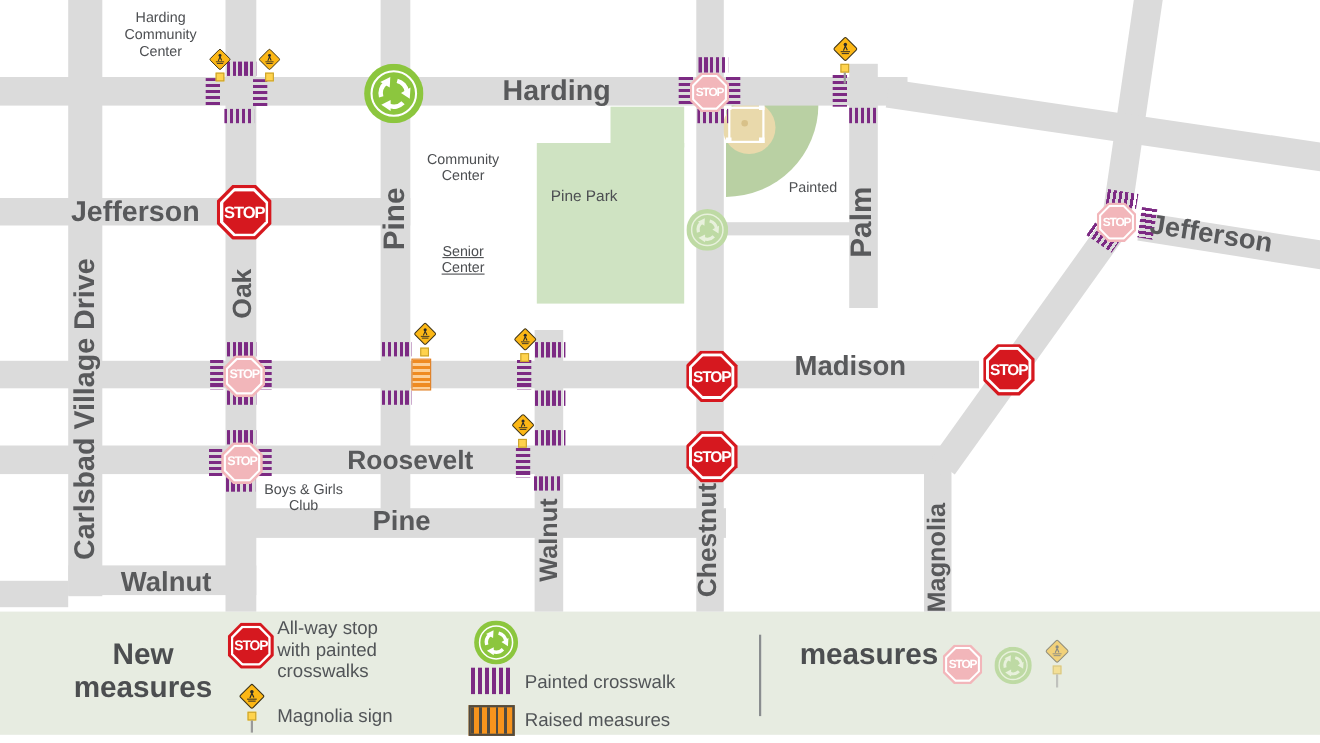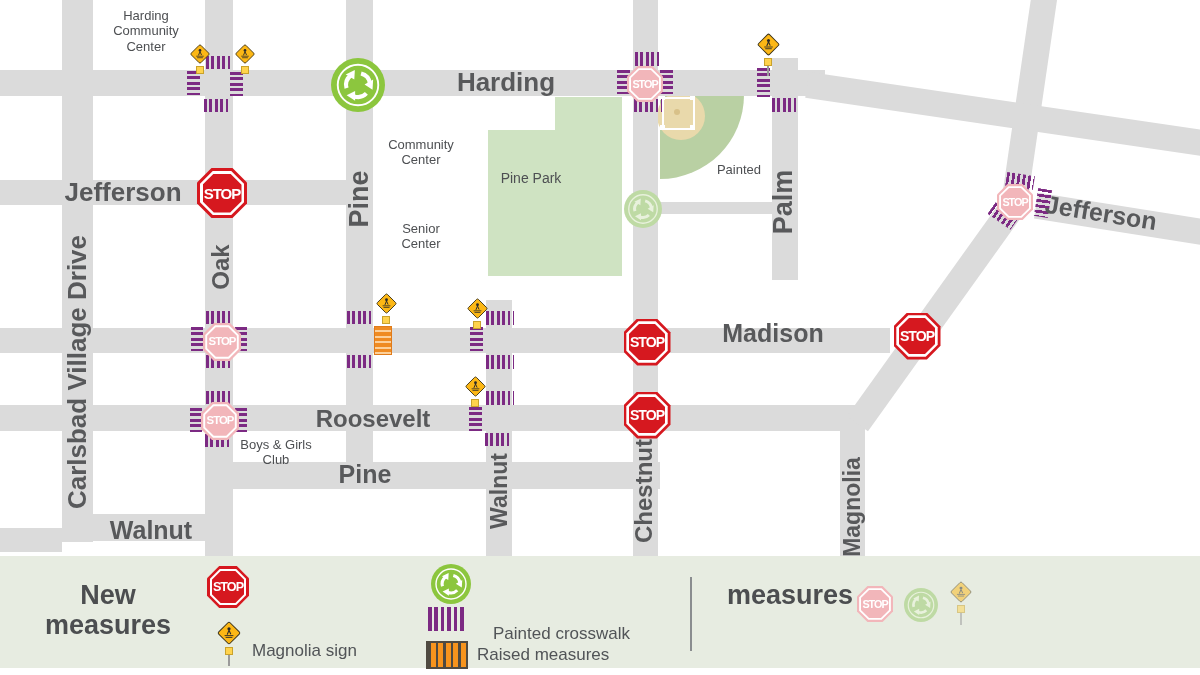--- a/index.html
+++ b/index.html
@@ -47,32 +47,37 @@
   <div class="infield-circle" style="left:657px;top:92px;width:48px;height:48px;"></div>
   <div class="infield-square" style="left:662px;top:97px;width:29px;height:29px;"></div>
   <div class="base" style="left:660px;top:95px;"></div>
   <div class="base" style="left:690px;top:95px;"></div>
   <div class="base" style="left:660px;top:125px;"></div>
   <div class="base" style="left:690px;top:125px;"></div>
   <div class="mound" style="left:674px;top:109px;"></div>
 
   <div class="legend-bg"></div>
 
-  <div class="ltitle" style="left:18px;top:580px;width:180px;">
+  <div class="ltitle" style="left:40px;top:580px;width:180px;">
     <div>New</div>
     <div>measures</div>
   </div>
 
   <div class="ph stop-ph" style="left:207px;top:566px;width:42px;height:42px;">
       <div class="oct" style="position:absolute;inset:0;background:#d6181f"></div>
       <div class="oct" style="position:absolute;inset:6%;background:#fff"></div>
       <div class="oct" style="position:absolute;inset:11%;background:#d6181f;display:flex;align-items:center;justify-content:center">
         <span class="stxt" style="font-size:12.6px">STOP</span>
       </div>
     </div>
+  <div class="ltext" style="left:252px;top:561px;">
+    <div>All-way stop</div>
+    <div>with painted</div>
+    <div>crosswalks</div>
+  </div>
 
   <div class="ph fs-ph fsign" style="left:216px;top:620px;">
       <svg viewBox="0 0 26 26" width="26" height="26">
         <rect x="5" y="5" width="16" height="16" rx="1.5" transform="rotate(45 13 13)" fill="#fcb715" stroke="#3d3318" stroke-width="1"></rect>
         <circle cx="13" cy="8.8" r="1.6" fill="#2a2a2a"></circle>
         <path d="M13 10.2 L11.2 14.6 M13 10.2 L14.8 14.2" stroke="#2a2a2a" stroke-width="1.1" fill="none"></path>
         <path d="M8.6 15.6 H17.4 M9.6 17.4 H16.4" stroke="#2a2a2a" stroke-width="0.9"></path>
       </svg>
       <div class="beacon"></div>
       <div class="pole" style="height:11px"></div>
@@ -92,21 +97,21 @@
           <path d="M 20 11.2 A 8.8 8.8 0 0 1 28.2 16.6" fill="none" stroke="#ffffff" stroke-width="3.1"></path>
           <polygon points="29.8,13.2 31.3,20.6 24.6,18.4" fill="#ffffff" stroke="none"></polygon>
         </g>
         <g transform="rotate(255 20 20)">
           <path d="M 20 11.2 A 8.8 8.8 0 0 1 28.2 16.6" fill="none" stroke="#ffffff" stroke-width="3.1"></path>
           <polygon points="29.8,13.2 31.3,20.6 24.6,18.4" fill="#ffffff" stroke="none"></polygon>
         </g>
       </svg></div>
 
   <div class="sw painted-sw" style="left:428px;top:607px;width:36px;height:24px;"></div>
-  <div class="ltext" style="left:477px;top:624px;margin-left:16px;">
+  <div class="ltext" style="left:477px;top:610px;">
     <div>Painted crosswalk</div>
   </div>
 
   <div class="sw raised-sw" style="left:426px;top:641px;width:38px;height:24px;"></div>
   <div class="ltext" style="left:477px;top:645px;">
     <div>Raised measures</div>
   </div>
 
   <div class="ldivider" style="left:690px;top:577px;height:74px;"></div>
 
@@ -352,19 +357,19 @@
     <div class="slabel" style="left: 359px; top: 199px; font-size: 27px; transform: translate(-50%, -50%) rotate(-90deg);">Pine</div>
     <div class="slabel" style="left: 499px; top: 491px; font-size: 23px; transform: translate(-50%, -50%) rotate(-90deg);">Walnut</div>
     <div class="slabel" style="left: 644px; top: 491px; font-size: 24px; transform: translate(-50%, -50%) rotate(-90deg);">Chestnut</div>
     <div class="slabel" style="left: 783px; top: 202px; font-size: 27px; transform: translate(-50%, -50%) rotate(-90deg);">Palm</div>
     <div class="slabel" style="left: 852px; top: 507px; font-size: 23px; transform: translate(-50%, -50%) rotate(-90deg);">Magnolia</div>
     <div class="plabel" style="left: 146px; top: 31px; font-size: 13px;">Harding
 Community
 Center</div>
     <div class="plabel" style="left: 421px; top: 152px; font-size: 13px;">Community
 Center</div>
-    <div class="plabel" style="left: 421px; top: 236px; font-size: 13px;">Senior
+    <div class="plabel" style="left: 421px; top: 236px; font-size: 13px; text-decoration: underline;">Senior
 Center</div>
     <div class="plabel" style="left: 531px; top: 178px; font-size: 14px;">Pine Park</div>
     <div class="plabel" style="left: 739px; top: 170px; font-size: 13px;">Painted</div>
     <div class="plabel" style="left: 276px; top: 452px; font-size: 13px;">Boys &amp; Girls
 Club</div>
   </div>
 
 </body></html>

